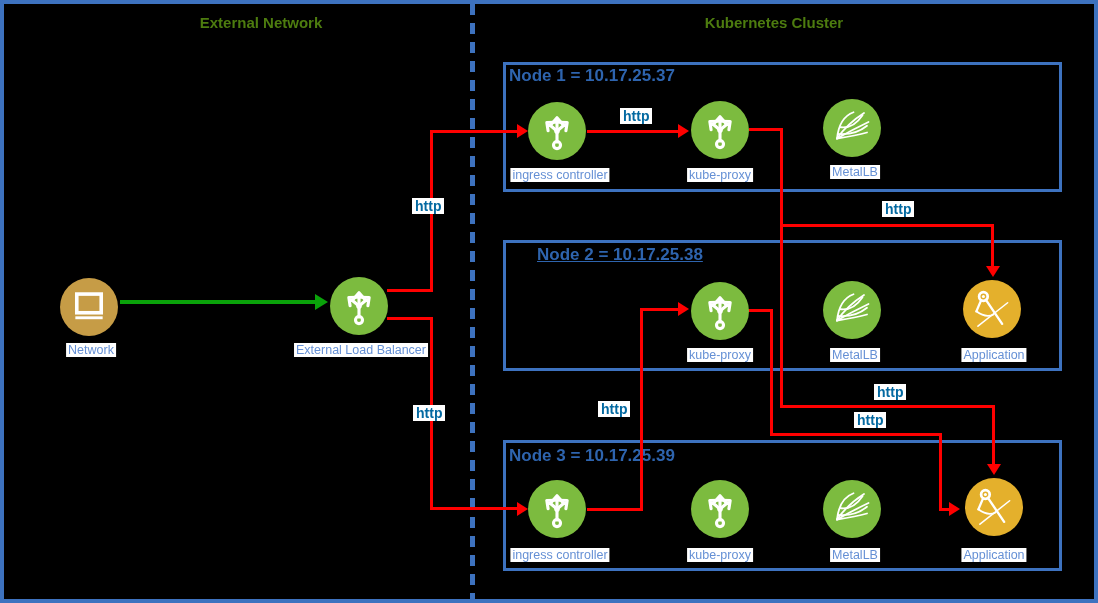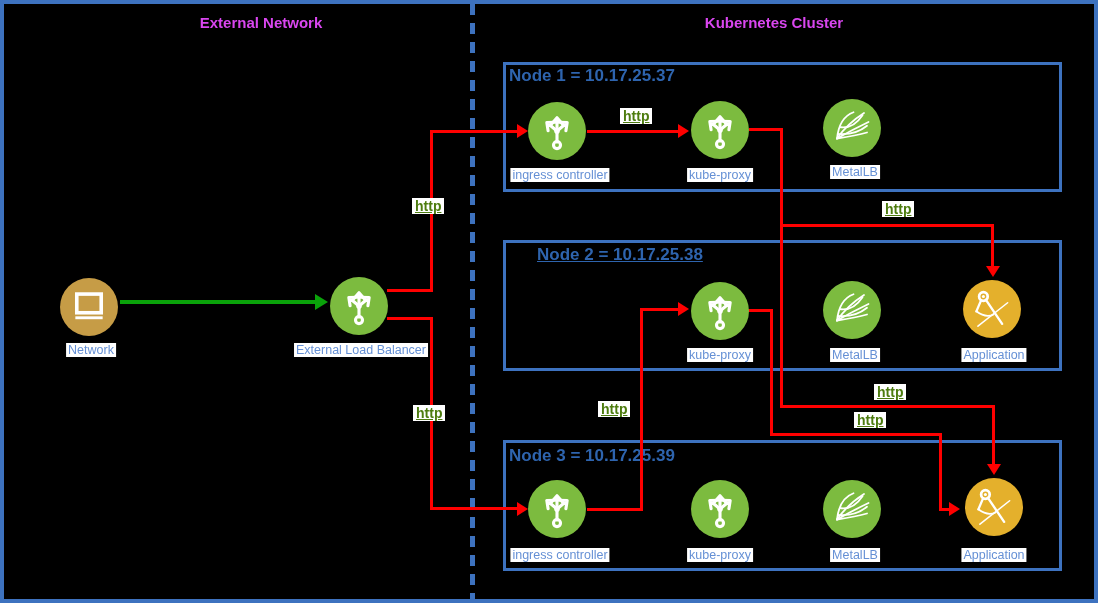--- a/index.html
+++ b/index.html
@@ -8,21 +8,21 @@
     width:1098px; height:603px;
     background:#000;
     border:4px solid #3D72BF;
     box-sizing:border-box;
     overflow:hidden;
     font-family:"Liberation Sans", sans-serif;
   }
   .section-title {
     position:absolute;
     transform:translateX(-50%);
-    color:#d946ef;
+    color:#4d7c0f;
     font-weight:bold;
     font-size:15px;
     white-space:nowrap;
   }
   .divider {
     position:absolute;
     width:5px;
     background:repeating-linear-gradient(180deg,#3D72BF 0 11px,transparent 11px 19px);
   }
   .node-box {
@@ -59,27 +59,26 @@
   .seg { position:absolute; background:#FF0000; }
   .arr-right { position:absolute; width:0; height:0;
     border-top:7px solid transparent; border-bottom:7px solid transparent;
     border-left:11px solid #FF0000; }
   .arr-down { position:absolute; width:0; height:0;
     border-left:7px solid transparent; border-right:7px solid transparent;
     border-top:11px solid #FF0000; }
   .http-label {
     position:absolute;
     background:#FFFFFF;
-    color:#4d7c0f;
+    color:#0369a1;
     font-weight:bold;
     font-size:14px;
     line-height:16px;
     padding:0 3px;
     white-space:nowrap;
-    text-decoration:underline;
   }
   .https-label {
     position:absolute;
     background:#FFFFFF;
     color:#0AA20A;
     font-size:15px;
     line-height:18px;
     padding:0 2px;
     white-space:nowrap;
   }

